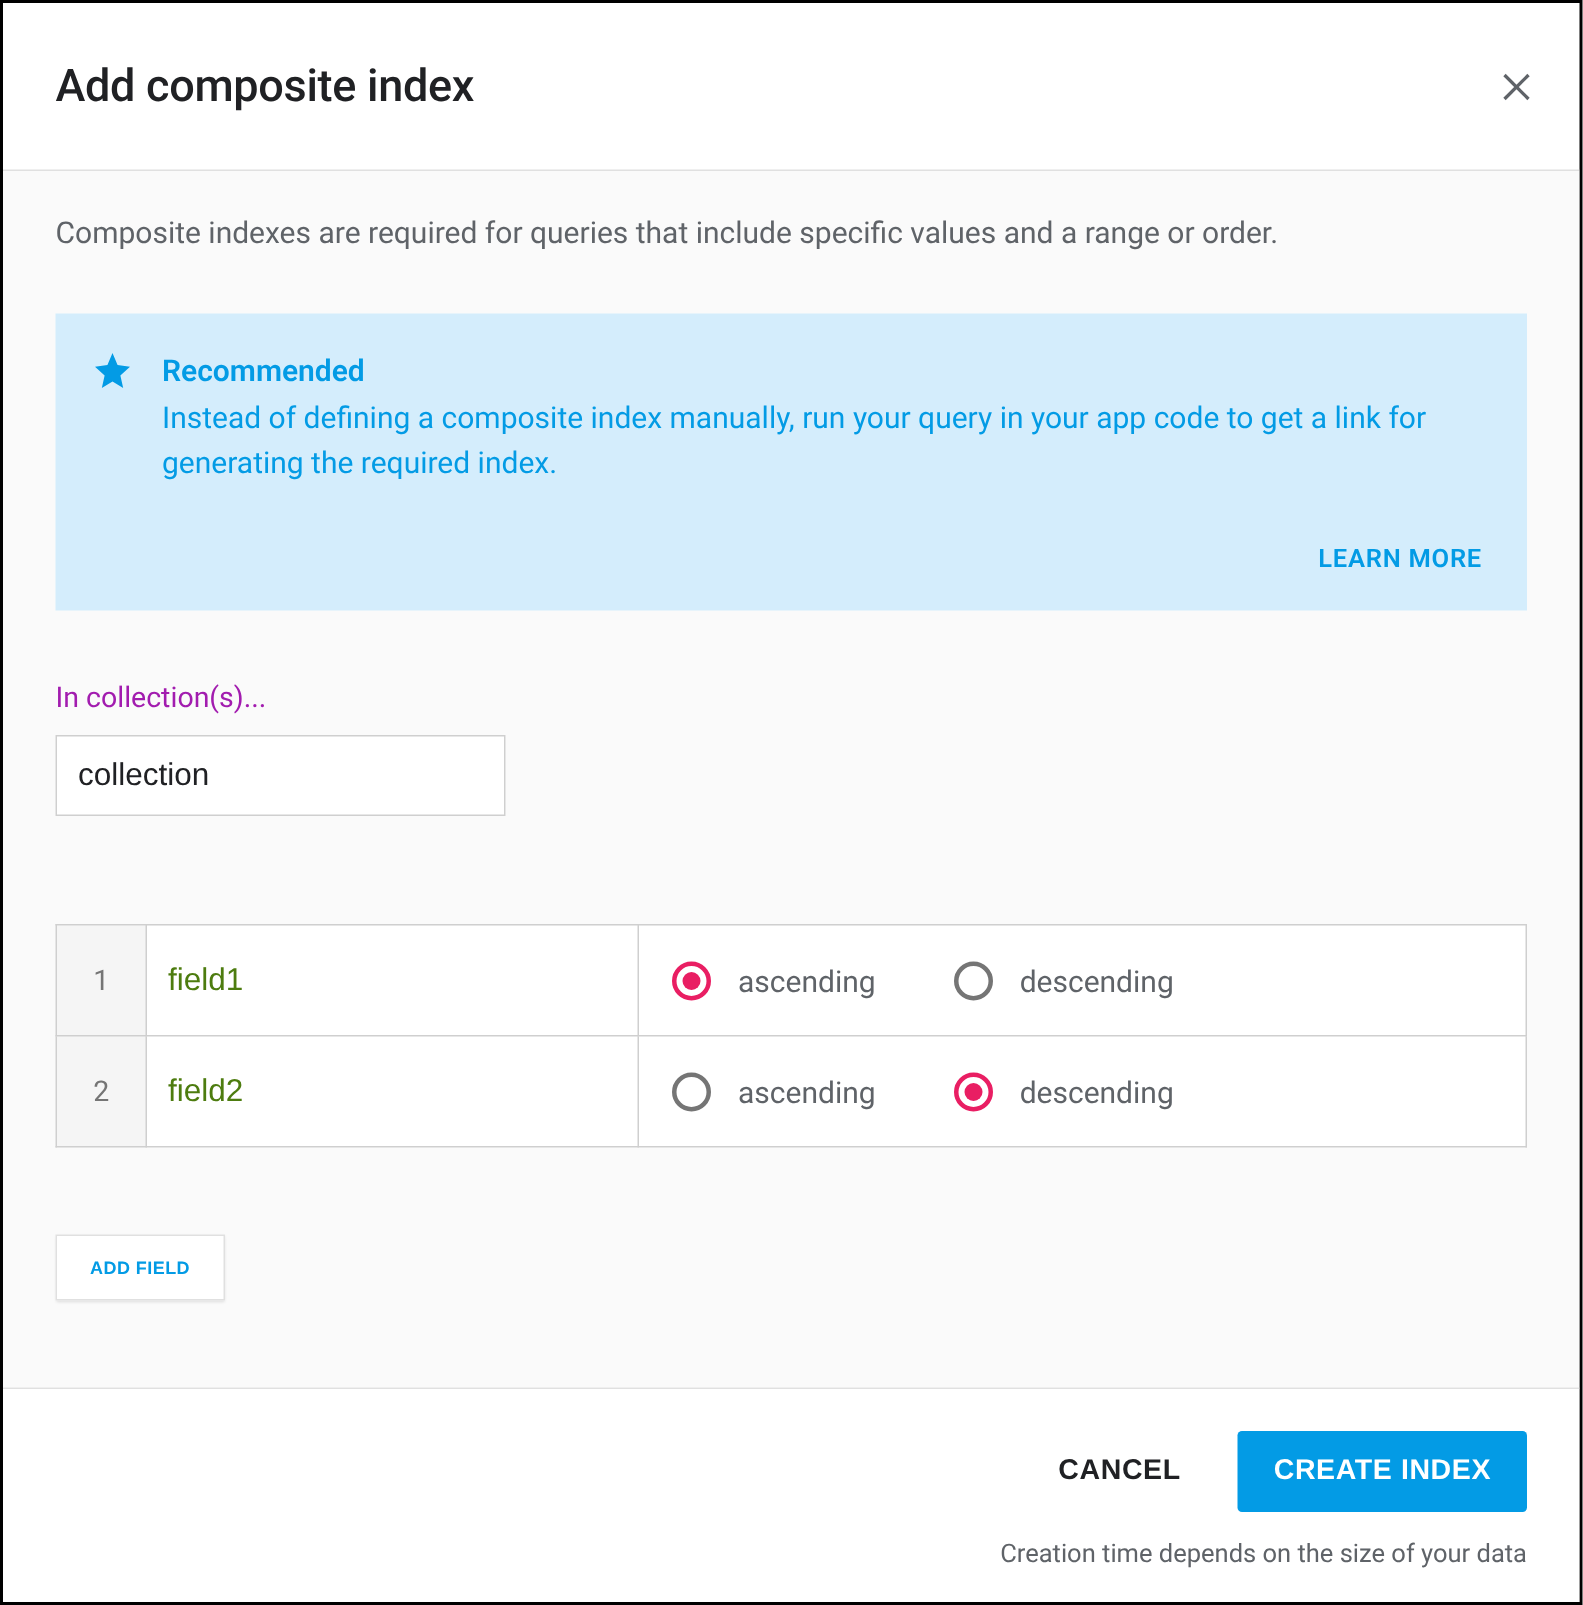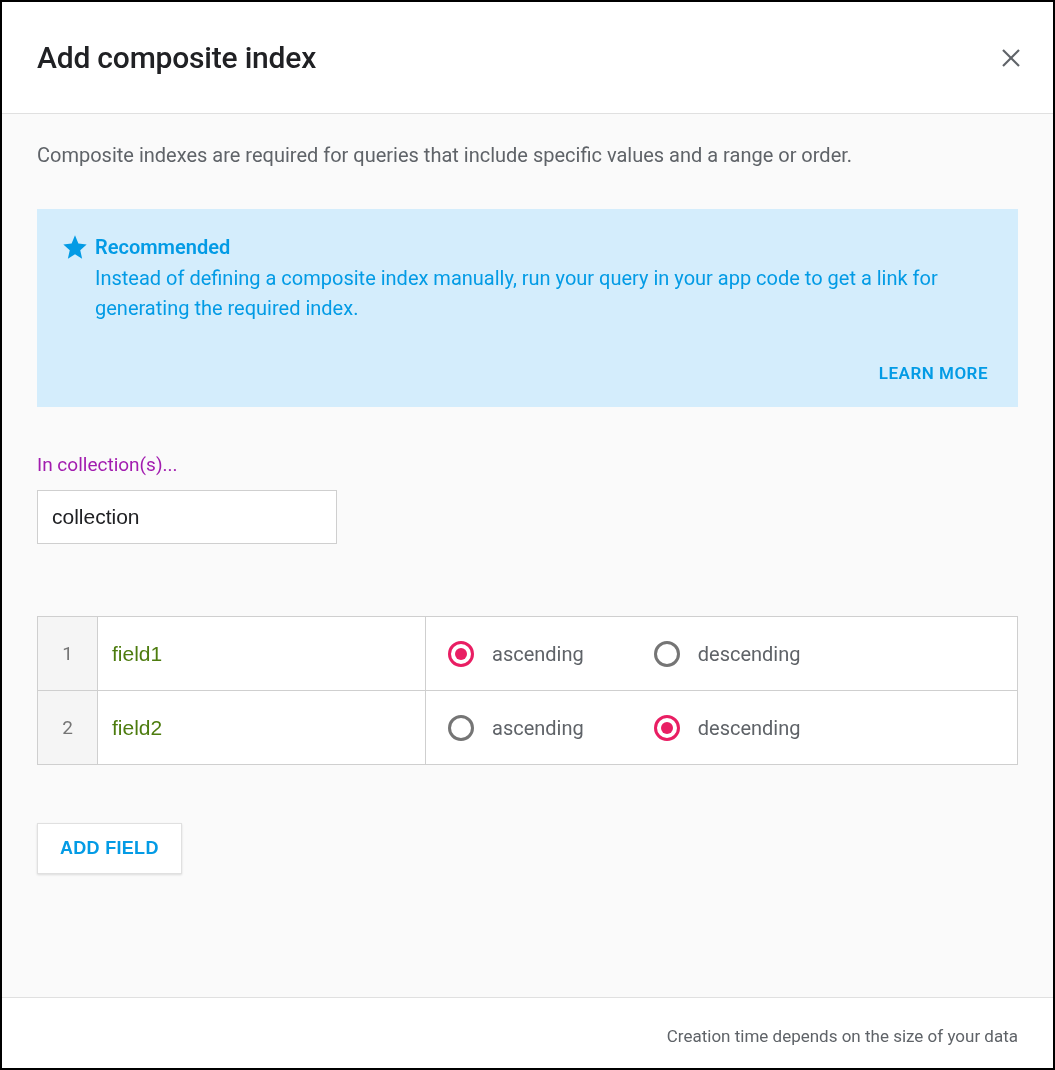--- a/index.html
+++ b/index.html
@@ -52,21 +52,21 @@
       line-height: 1.4;
     }
     
     .info-banner {
       background: #d4edfc;
       padding: 26px 30px 24px 24px;
       margin-bottom: 46px;
     }
     .banner-top {
       display: flex;
-      gap: 6px;
+      gap: 19px;
     }
     .star-icon {
       width: 28px;
       height: 28px;
       fill: #039be5;
       flex-shrink: 0;
       margin-top: -2px;
     }
     .banner-text {
       color: #039be5;
@@ -140,21 +140,21 @@
       color: #4d7c0f;
       background: transparent;
     }
     .radio-cell {
       background: #fff;
       padding: 0 22px;
     }
     .radio-group {
       display: flex;
       align-items: flex-end;
-      gap: 70px;
+      gap: 52px;
     }
     .radio-wrapper {
       display: flex;
       align-items: center;
       gap: 18px;
       cursor: pointer;
     }
     .radio {
       width: 26px;
       height: 26px;
@@ -179,21 +179,21 @@
     }
     .radio-label {
       font-size: 20px;
       color: #5f6368;
     }
     
     .add-field-btn {
       background: #fff;
       border: 1px solid #e0e0e0;
       color: #039be5;
-      font-size: 18px;
+      font-size: 12px;
       font-weight: 600;
       letter-spacing: 0.3px;
       padding: 14px 22px;
       cursor: pointer;
       box-shadow: 0 1px 2px rgba(0,0,0,0.12);
     }
     
     .dialog-footer {
       border-top: 1px solid #e0e0e0;
       padding: 28px 35px 22px;
@@ -299,14 +299,18 @@
             </div>
           </td>
         </tr>
       </tbody>
   </table>
 
   <button class="add-field-btn">ADD FIELD</button>
 </div>
 
 <div class="dialog-footer">
+  <div class="footer-buttons">
+    <button class="cancel-btn">CANCEL</button>
+    <button class="create-btn">CREATE INDEX</button>
+  </div>
   <div class="footer-note">Creation time depends on the size of your data</div>
 </div>
 
 </body></html>

